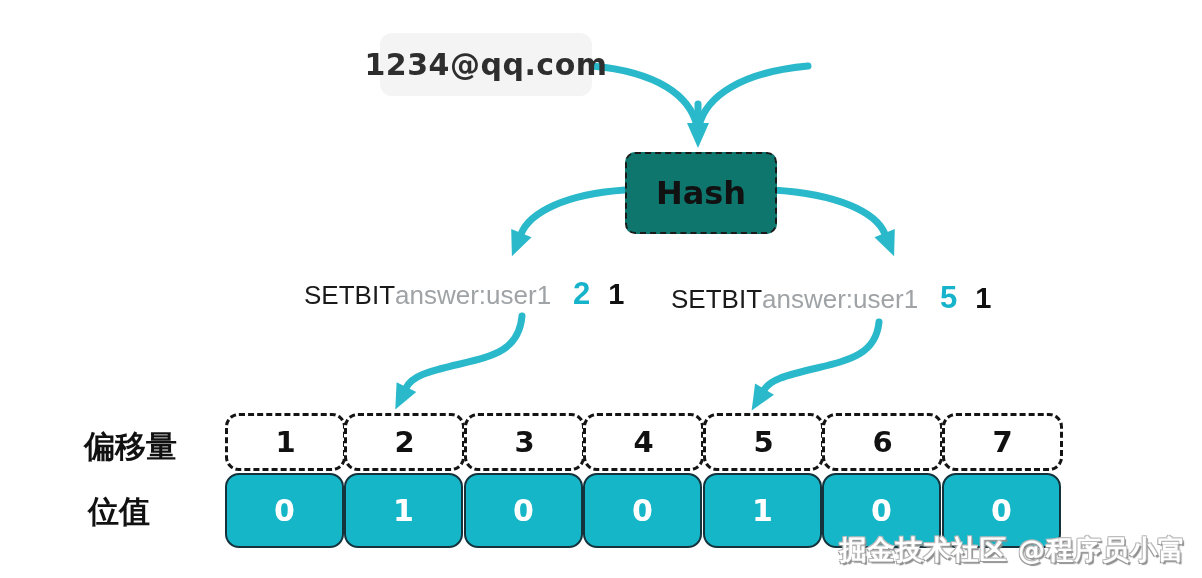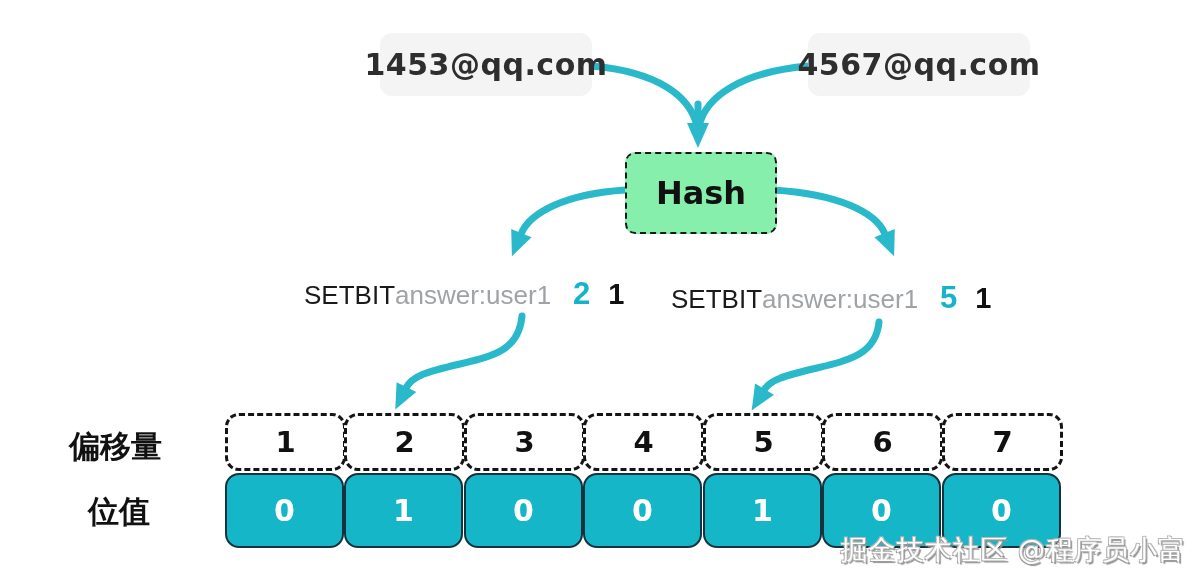--- a/index.html
+++ b/index.html
@@ -10,56 +10,56 @@
   .arrows{position:absolute;left:0;top:0;width:1202px;height:578px;z-index:1;}
   .email-box{
     position:absolute;z-index:2;background:#f4f4f5;border-radius:12px;
     display:flex;align-items:center;justify-content:center;
     font-size:30px;font-weight:600;color:#2e2e2e;letter-spacing:0.5px;
   }
   .email-1{left:380px;top:33px;width:212px;height:63px;}
   .email-2{left:808px;top:33px;width:222px;height:63px;}
   .hash-box{
     position:absolute;z-index:2;left:625px;top:152px;width:148px;height:78px;
-    background:#86efac;border:2px dashed #1a1a1a;border-radius:10px;
+    background:#0f766e;border:2px dashed #1a1a1a;border-radius:10px;
     display:flex;align-items:center;justify-content:center;
     font-size:32px;font-weight:600;color:#111;
   }
   .setbit{
     position:absolute;z-index:2;font-family:"Liberation Sans",sans-serif;
     font-size:26px;color:#1a1a1a;white-space:nowrap;display:flex;align-items:baseline;
   }
   .setbit-1{left:258px;top:276px;}
   .setbit-2{left:625px;top:280px;}
   .setbit .cmd{color:#1a1a1a;font-weight:500;margin-left:46px;}
   .setbit .key{color:#9fa3a6;}
   .setbit .off{color:#17b3cb;font-weight:700;font-size:31px;margin-left:22px;}
   .setbit .val{color:#111;font-weight:700;font-size:29px;margin-left:18px;}
   .row-label{
     position:absolute;z-index:2;font-size:31px;font-weight:700;color:#111;white-space:nowrap;
   }
-  .row-label.offset{left:69px;top:426px;text-align:right;}
+  .row-label.offset{left:84px;top:426px;text-align:right;}
   .row-label.bit{left:88px;top:491px;}
   .cell{
     position:absolute;z-index:2;width:115px;
     display:flex;align-items:center;justify-content:center;border-radius:14px;
   }
   .cell.offset-cell{
     top:413px;height:52px;background:#fff;border:3px dashed #141414;
     font-size:29px;font-weight:700;color:#111;
   }
   .cell.bit-cell{
     top:473px;height:71px;background:#14b6c8;border:2px solid #15333d;
     font-size:30px;font-weight:700;color:#ffffff;
   }
   .c0{left:225px;}.c1{left:344px;}.c2{left:464px;}.c3{left:583px;}
   .c4{left:703px;}.c5{left:822px;}.c6{left:942px;}
   .watermark{
     position:absolute;z-index:3;right:16px;bottom:10px;
-    font-size:27px;font-weight:400;color:#ffffff;white-space:nowrap;
+    font-size:27px;font-weight:700;color:#ffffff;white-space:nowrap;
     text-shadow:-1px -1px 0 #b9b9b9,1px -1px 0 #b9b9b9,-1px 1px 0 #9b9b9b,2px 2px 1px #8f8f8f;
     letter-spacing:1px;
   }
 </style>
 </head>
 <body>
 
 <div class="stage">
 
   <svg class="arrows" viewBox="0 0 1202 578" xmlns="http://www.w3.org/2000/svg">
@@ -73,24 +73,21 @@
       <path d="M808,66 C742,72 706,96 699,126"></path>
       <path d="M698,104 L698,124" marker-end="url(#ah)"></path>
       <path d="M625,190 C566,194 530,212 521,234" marker-end="url(#ah)"></path>
       <path d="M773,190 C838,194 876,212 885,234" marker-end="url(#ah)"></path>
       <path d="M522,316 C519,350 494,356 460,364 C426,372 412,376 406,388" marker-end="url(#ah)"></path>
       <path d="M879,322 C876,354 850,360 817,368 C783,376 770,380 764,390" marker-end="url(#ah)"></path>
     </g>
   </svg>
 
   <div class="email-box email-1">
-    <span>1453@qq.com</span>
-  </div>
-  <div class="email-box email-2">
-    <span>4567@qq.com</span>
+    <span>1234@qq.com</span>
   </div>
 
   <div class="hash-box">
     <span>Hash</span>
   </div>
 
   <div class="setbit setbit-1">
     <span class="cmd">SETBIT</span>
     <span class="key">answer:user1</span>
     <span class="off">2</span>

